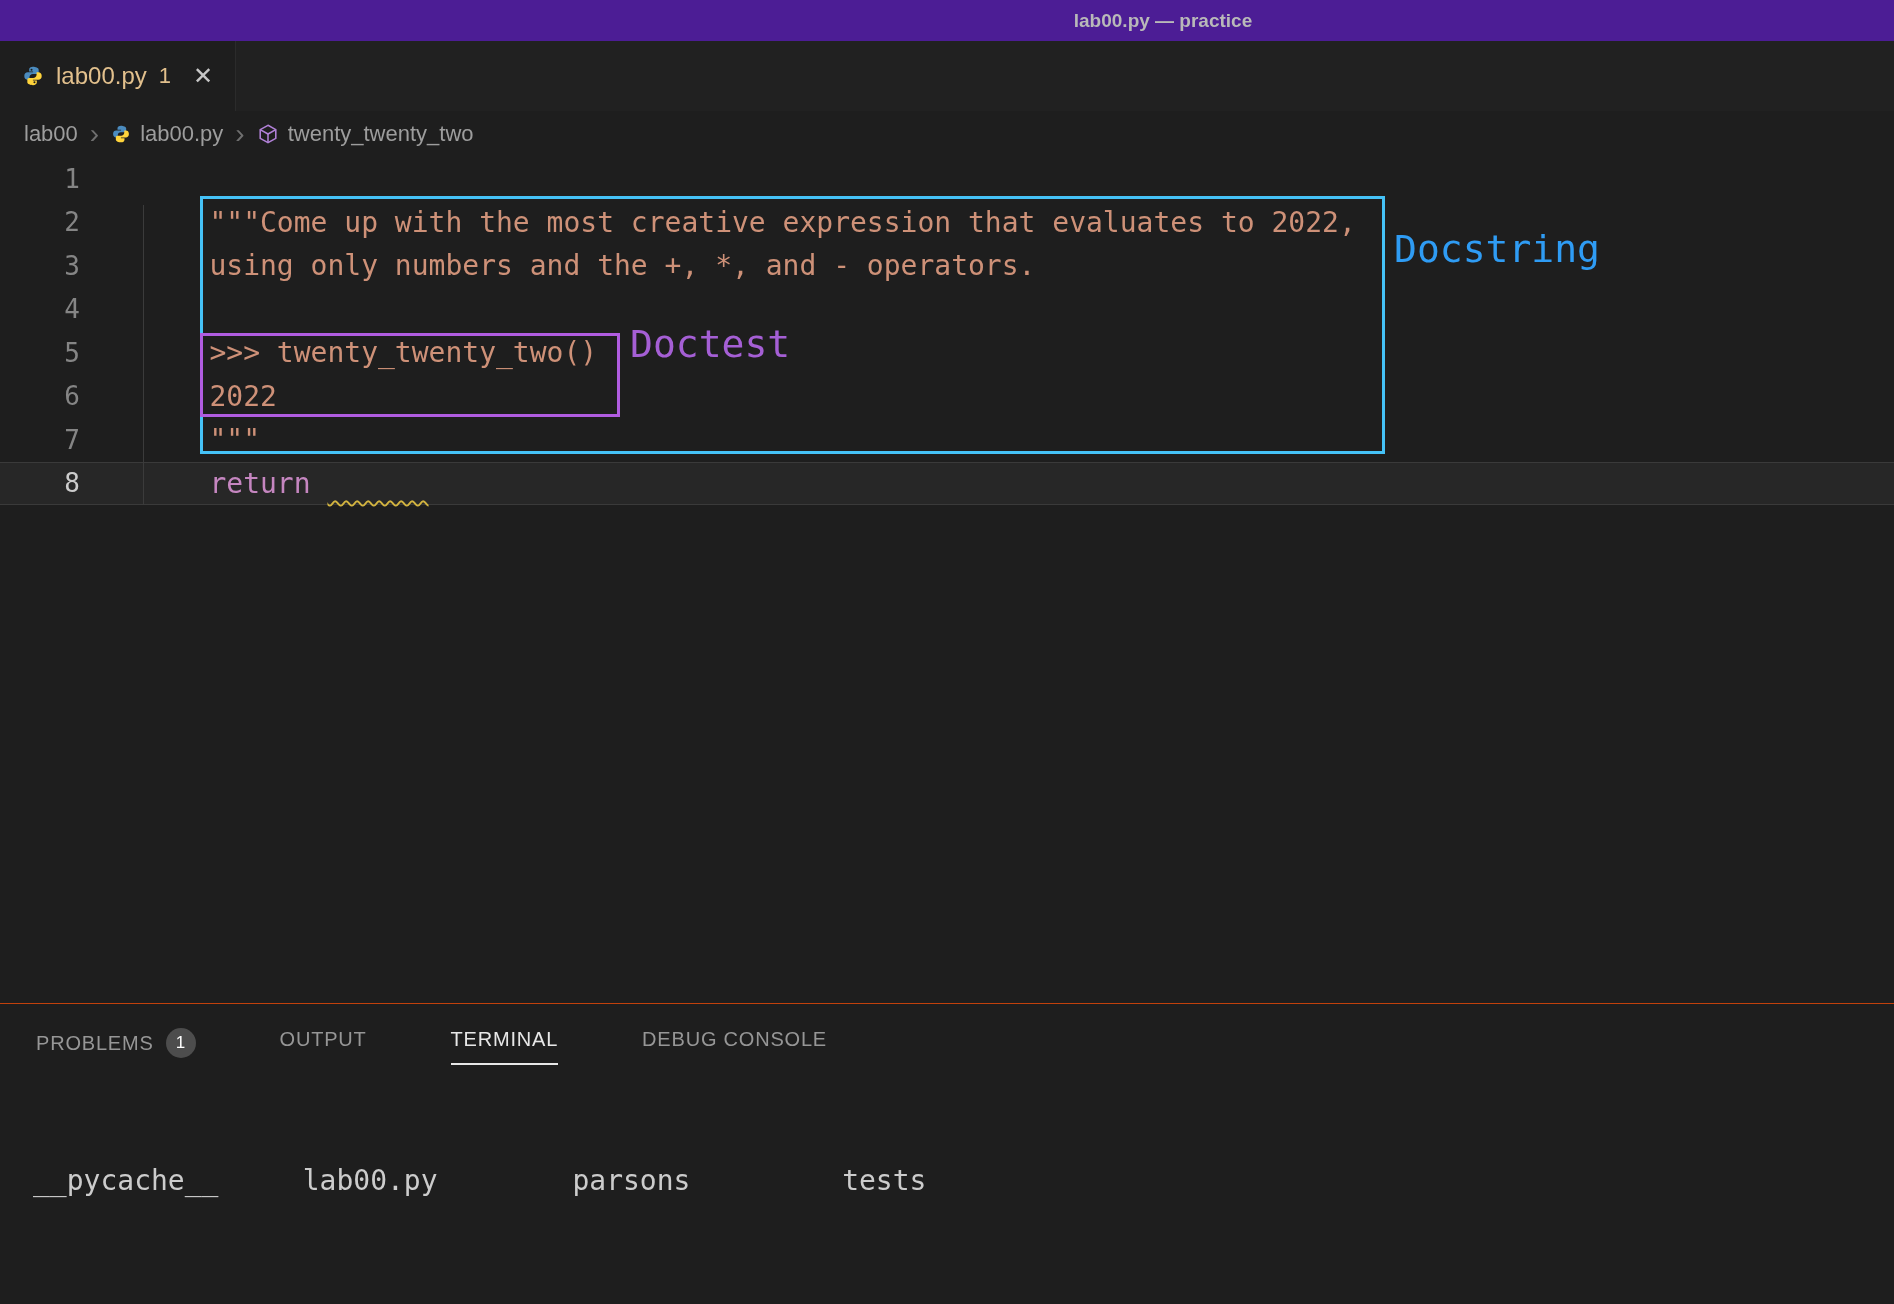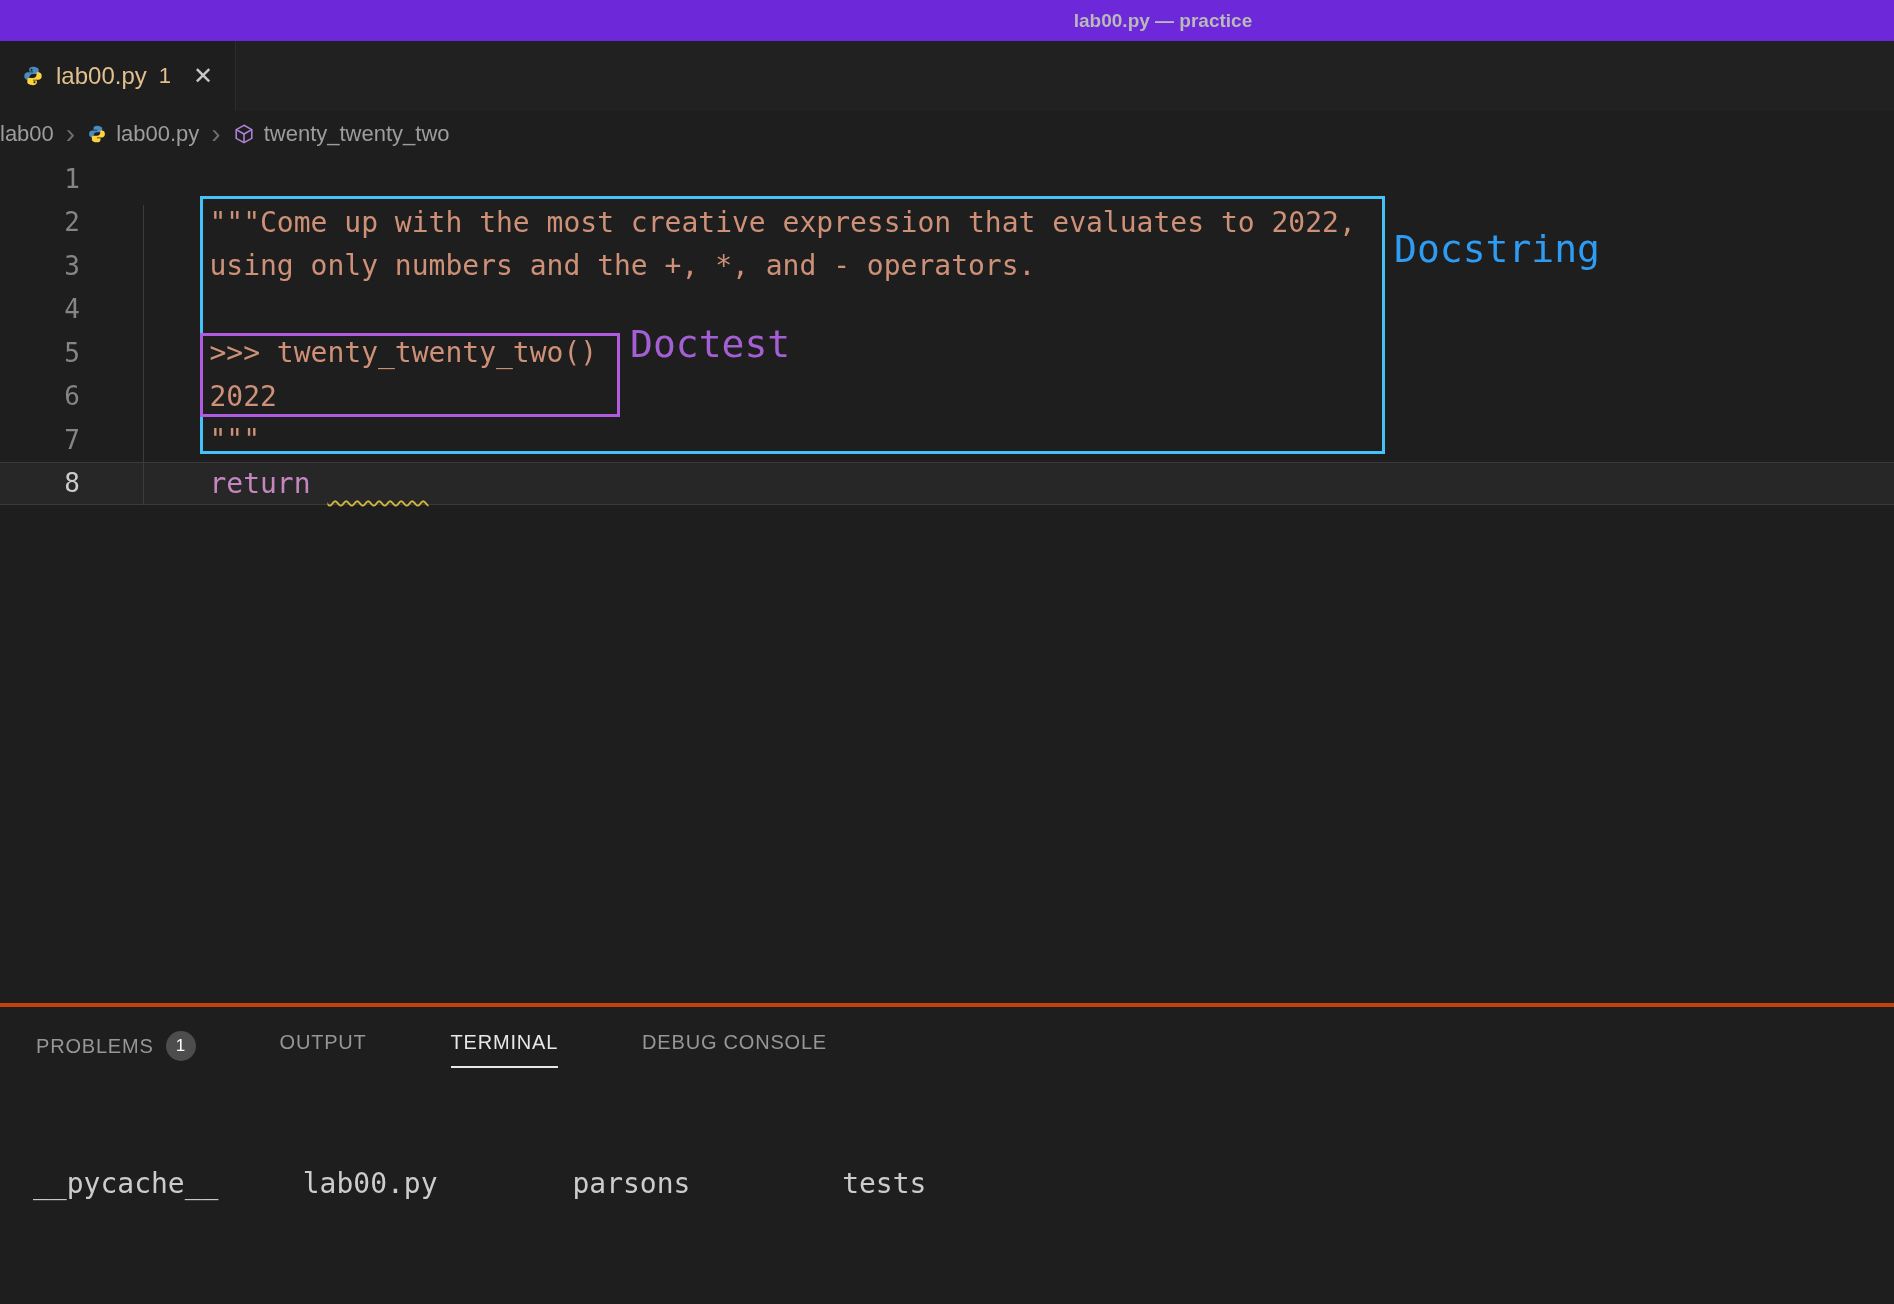--- a/index.html
+++ b/index.html
@@ -1,33 +1,33 @@
 <!DOCTYPE html>
 <html style="--kw: #569cd6; --fn: #dcdcaa; --str: #ce9178; --ret: #c586c0; --gold: #e2c08d; --docbox: #45c2f7; --doclabel: #2f9cf4; --testbox: #b05ce0; --testlabel: #a55fd5; --squiggle: #d3b43f; --badge: #4d4d4d;"><head>
 <meta charset="utf-8">
 <style>
   * { margin:0; padding:0; box-sizing:border-box; }
   html,body { width:1894px; height:1304px; background:#1e1e1e; overflow:hidden;
               font-family:"Liberation Sans", sans-serif; }
 
   
-  .titlebar { height:41px; background:#6d28d9; position:relative; }
+  .titlebar { height:41px; background:#4c1d95; position:relative; }
   .titlebar .title { position:absolute; left:1163px; top:50%; transform:translate(-50%,-50%);
                      color:#b9b9b9; font-size:19px; font-weight:600; white-space:nowrap; }
 
   
   .tabstrip { height:70px; background:#212121; display:flex; align-items:stretch; }
   .tab { display:flex; align-items:center; gap:12px; padding:0 22px; background:#1e1e1e;
          border-right:1px solid #2b2b2b; cursor:pointer; }
   .tab-label { color:var(--gold); font-size:24px; }
   .tab-badge { color:var(--gold); font-size:22px; }
   .tab-close { color:#c7c7c7; font-size:24px; margin-left:10px; line-height:1; }
 
   
-  .breadcrumb { height:46px; display:flex; align-items:center; 
+  .breadcrumb { height:46px; display:flex; align-items:center; padding-left:24px;
                 color:#9d9d9d; font-size:22px; }
   .crumb { display:flex; align-items:center; gap:9px; cursor:pointer; }
   .crumb-sep { color:#6f6f6f; font-size:28px; margin:0 12px; line-height:1; }
 
   
   .editor { position:relative; height:846px; font-family:"DejaVu Sans Mono", monospace;
             font-size:28px; color:#d4d4d4; }
   .row { display:flex; align-items:center; height:43.5px; white-space:pre; }
   .ln  { width:80px; flex:none; text-align:right; color:#858585; font-size:26px; }
   .code { margin-left:62px; }
@@ -50,21 +50,21 @@
   .box-docstring { position:absolute; left:200px; top:39px;  width:1185px; height:258px;
                    border:3px solid var(--docbox); pointer-events:none; }
   .box-doctest   { position:absolute; left:200px; top:176px; width:420px;  height:84px;
                    border:3px solid var(--testbox); pointer-events:none; }
   .label-docstring { position:absolute; left:1394px; top:30px; font-size:38px;
                      color:var(--doclabel);margin-top:40px; }
   .label-doctest   { position:absolute; left:630px;  top:165px; font-size:38px;
                      color:var(--testlabel); }
 
   
-  .panel { height:301px; border-top:4px solid #c2410c; background:#1e1e1e; }
+  .panel { height:301px; border-top:1px solid #c2410c; background:#1e1e1e; }
   .panel-tabs { display:flex; align-items:flex-start; gap:84px; padding:24px 0 0 36px;
                 color:#969696; font-size:20px; letter-spacing:0.8px; }
   .ptab { display:flex; align-items:center; gap:12px; padding-bottom:12px;
           border-bottom:2px solid transparent; cursor:pointer; white-space:nowrap; }
   .ptab.active { color:#e7e7e7; border-bottom-color:#e7e7e7; }
   .pbadge { width:30px; height:30px; border-radius:50%; background:var(--badge);
             color:#ffffff; display:flex; align-items:center; justify-content:center;
             font-size:17px; letter-spacing:0; }
   .terminal { padding:24px 0 0 33px; font-family:"DejaVu Sans Mono", monospace;
               font-size:28px; line-height:34px; color:#cccccc; white-space:pre; }

